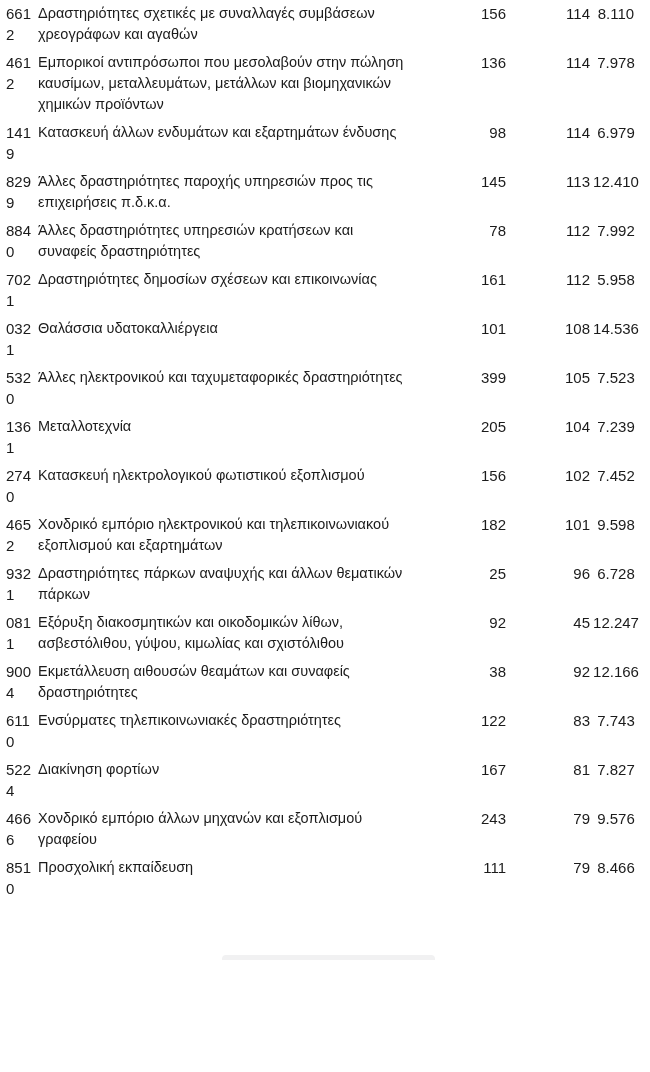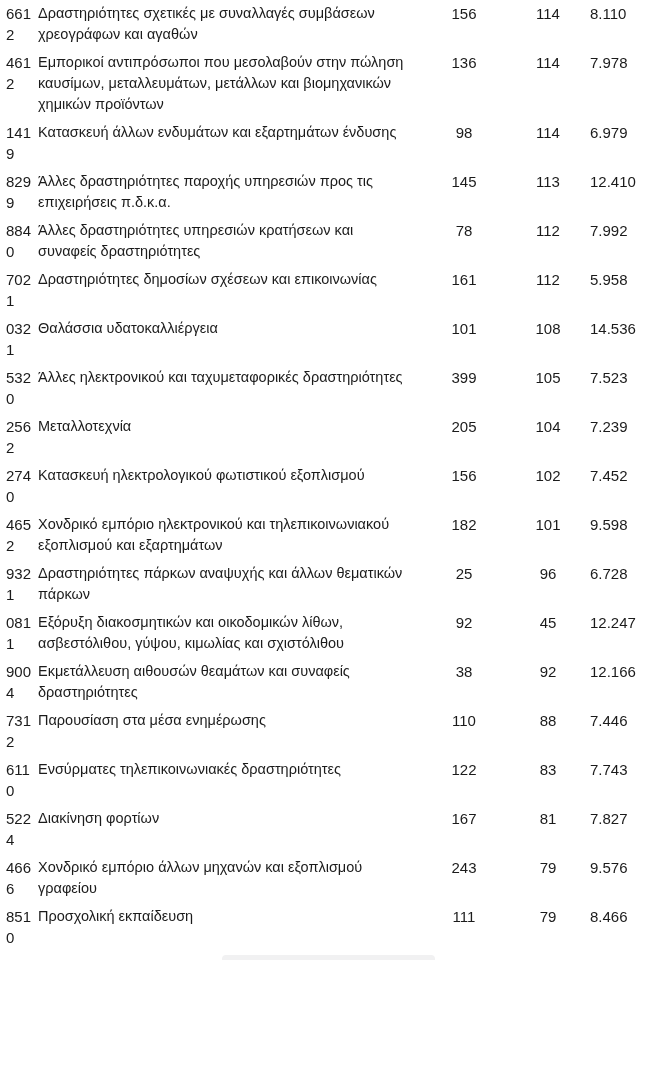--- a/index.html
+++ b/index.html
@@ -30,22 +30,22 @@
     font-size: 15px;
     word-break: break-all;
   }
   .desc {
     padding-right: 8px;
   }
   .num {
     font-size: 15px;
     white-space: nowrap;
   }
-  .n1, .n2 { text-align: center; }
-  .n3 { }
+  .n1, .n2 { text-align: right; }
+  .n3 { text-align: center; }
   .zoom-fab {
     position: absolute;
     right: 3px;
     top: 1037px;
     width: 28px;
     height: 28px;
     padding: 0;
     margin: 0;
     border: none;
     background: transparent;
@@ -127,21 +127,21 @@
 
   <div class="row">
     <div class="cell code">5320</div>
     <div class="cell desc">Άλλες ηλεκτρονικού και ταχυμεταφορικές δραστηριότητες</div>
     <div class="cell num n1">399</div>
     <div class="cell num n2">105</div>
     <div class="cell num n3">7.523</div>
   </div>
 
   <div class="row">
-    <div class="cell code">2562</div>
+    <div class="cell code">1361</div>
     <div class="cell desc">Μεταλλοτεχνία</div>
     <div class="cell num n1">205</div>
     <div class="cell num n2">104</div>
     <div class="cell num n3">7.239</div>
   </div>
 
   <div class="row">
     <div class="cell code">2740</div>
     <div class="cell desc">Κατασκευή ηλεκτρολογικού φωτιστικού εξοπλισμού</div>
     <div class="cell num n1">156</div>
@@ -174,27 +174,20 @@
   </div>
 
   <div class="row">
     <div class="cell code">9004</div>
     <div class="cell desc">Εκμετάλλευση αιθουσών θεαμάτων και συναφείς δραστηριότητες</div>
     <div class="cell num n1">38</div>
     <div class="cell num n2">92</div>
     <div class="cell num n3">12.166</div>
   </div>
 
-  <div class="row">
-    <div class="cell code">7312</div>
-    <div class="cell desc">Παρουσίαση στα μέσα ενημέρωσης</div>
-    <div class="cell num n1">110</div>
-    <div class="cell num n2">88</div>
-    <div class="cell num n3">7.446</div>
-  </div>
 
   <div class="row">
     <div class="cell code">6110</div>
     <div class="cell desc">Ενσύρματες τηλεπικοινωνιακές δραστηριότητες</div>
     <div class="cell num n1">122</div>
     <div class="cell num n2">83</div>
     <div class="cell num n3">7.743</div>
   </div>
 
   <div class="row">

